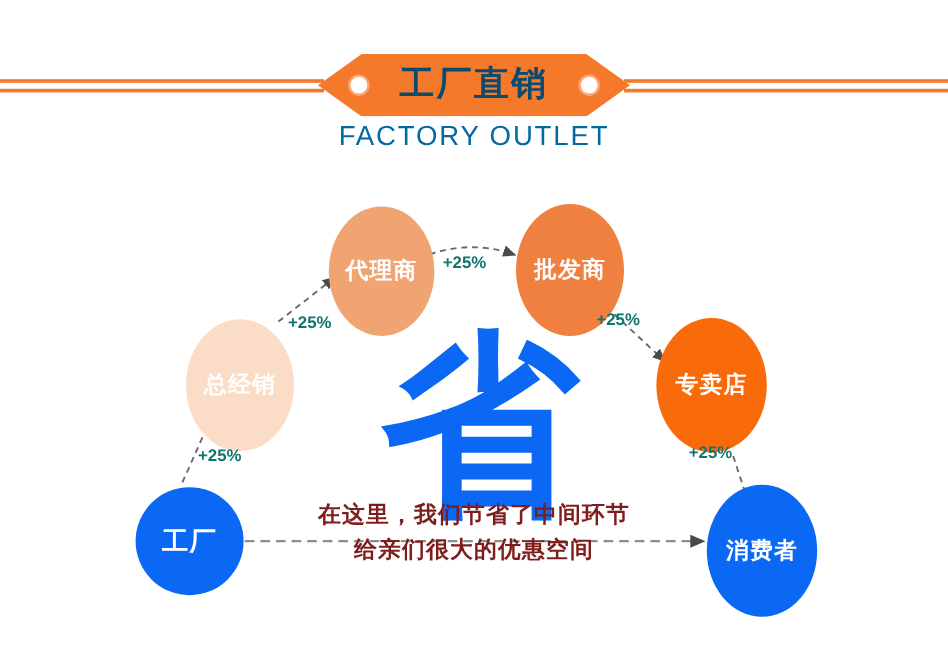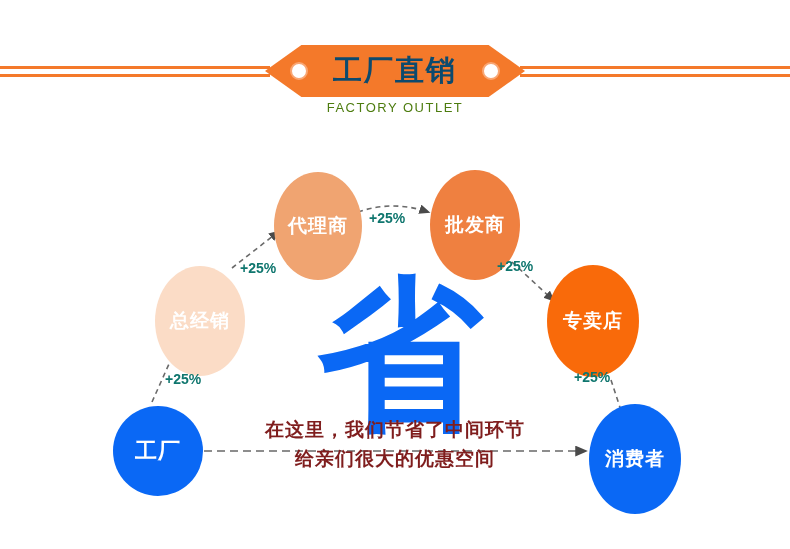--- a/index.html
+++ b/index.html
@@ -70,22 +70,22 @@
   }
   #deco-ring-left  { left: 290px; }
   #deco-ring-right { left: 482px; }
 
   .banner-subtitle {
     position: absolute;
     left: 0;
     top: 100px;
     width: 790px;
     text-align: center;
-    color: #4d7c0f;
-    font-size: 13px;
+    color: #0369a1;
+    font-size: 23px;
     letter-spacing: 1.5px;
   }
 
   
   #diagram {
     position: absolute;
     left: 0;
     top: 140px;
     width: 790px;
     height: 409px;

